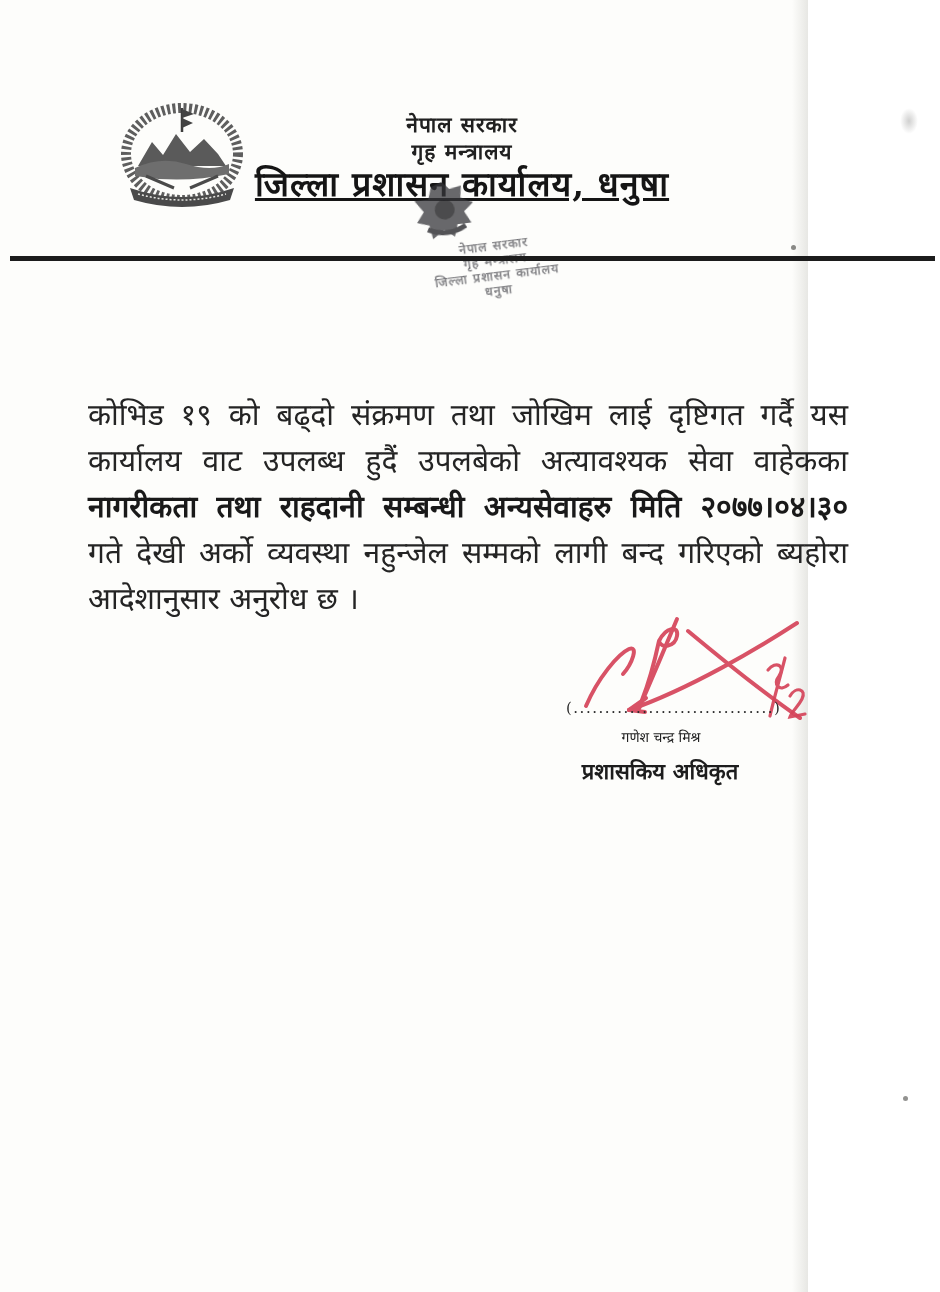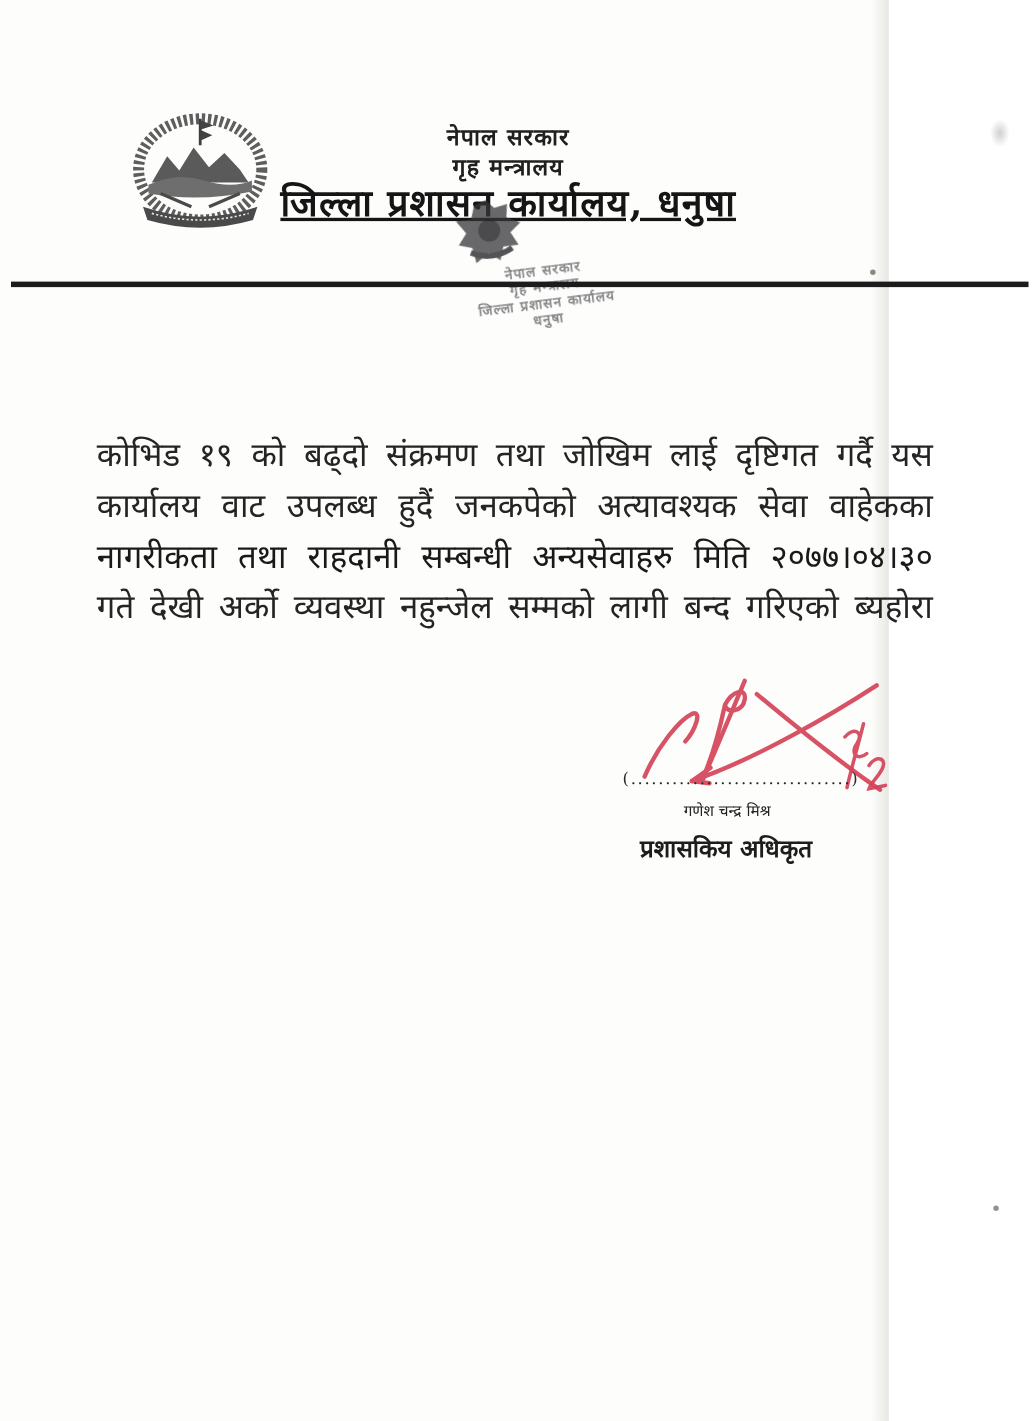--- a/index.html
+++ b/index.html
@@ -58,21 +58,21 @@
     display: inline-block;
     font-size: 25px; font-weight: bold; color: #1c1c1c;
     border-bottom: 2px solid #2a2a2a; padding: 0 4px 4px 4px;
     letter-spacing: 0.5px;
   }
 
   
   .body-block { position: absolute; left: 88px; top: 392px; width: 760px; font-size: 30px; color: #242424; }
   .body-line { height: 46px; line-height: 46px; text-align: justify; text-align-last: justify; white-space: normal; }
   .body-line.last { text-align: left; text-align-last: left; }
-  .body-line.bold { font-weight: normal; color: #191919; }
+  .body-line.bold { font-weight: bold; color: #191919; }
 
   
   .sig-ink { position: absolute; left: 572px; top: 610px; width: 238px; height: 114px; }
   .sig-dotted { position: absolute; left: 566px; top: 699px; width: 220px; font-size: 15px; letter-spacing: 1.5px; color: #2b2b2b; white-space: nowrap; }
   .sig-name { position: absolute; left: 566px; top: 727px; width: 190px; text-align: center; font-size: 14px; color: #222; }
   .sig-title { position: absolute; left: 560px; top: 755px; width: 200px; text-align: center; font-size: 22px; font-weight: bold; color: #1d1d1d; }
 </style>
 </head>
 <body>
 
@@ -116,23 +116,24 @@
       <div>जिल्ला प्रशासन कार्यालय</div>
       <div>धनुषा</div>
     </div>
   </div>
 
   <div class="rule"></div>
 
 
   <div class="body-block">
     <div class="body-line">कोभिड १९ को बढ्दो संक्रमण तथा जोखिम लाई दृष्टिगत गर्दै यस</div>
-    <div class="body-line">कार्यालय वाट उपलब्ध हुदैं जनकपेको अत्यावश्यक सेवा वाहेकका</div>
+    <div class="body-line">कार्यालय वाट उपलब्ध हुदैं उपलबेको अत्यावश्यक सेवा वाहेकका</div>
     <div class="body-line bold">नागरीकता तथा राहदानी सम्बन्धी अन्यसेवाहरु मिति २०७७।०४।३०</div>
     <div class="body-line">गते देखी अर्को व्यवस्था नहुन्जेल सम्मको लागी बन्द गरिएको ब्यहोरा</div>
+    <div class="body-line last">आदेशानुसार अनुरोध छ ।</div>
   </div>
 
   <div class="sig-ink">
     <svg viewBox="0 0 238 114" width="238" height="114">
       <g fill="none" stroke="#d5445a" stroke-width="4" stroke-linecap="round" opacity="0.92">
         <path d="M14 96 C 26 68, 46 44, 57 39 C 67 35, 60 54, 51 64"></path>
         <path d="M87 31 C 94 17, 107 15, 105 26 C 103 37, 89 39, 87 31 C 84 45, 78 70, 70 90"></path>
         <path d="M105 9 C 93 38, 77 75, 66 101"></path>
         <path d="M225 13 C 188 37, 118 79, 57 100"></path>
         <path d="M57 100 L 74 88"></path>

